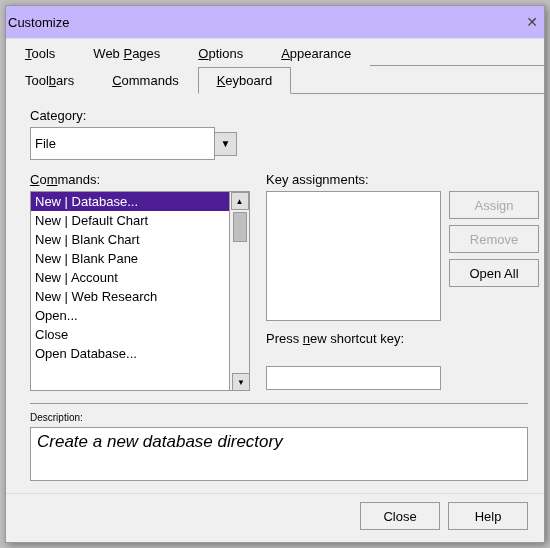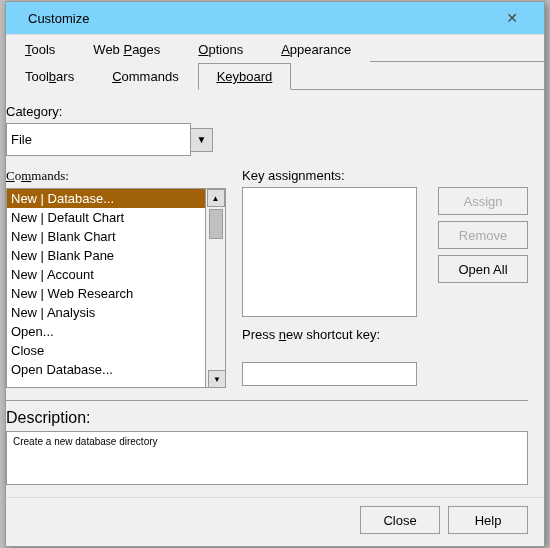--- a/index.html
+++ b/index.html
@@ -20,25 +20,25 @@
     }
 
     .window {
       width: 540px;
       background: #f0f0f0;
       border: 1px solid #999;
       box-shadow: 2px 2px 8px rgba(0,0,0,0.4);
     }
 
     .title-bar {
-      background: #7dd3fc;
+      background: #c4b5fd;
       display: flex;
       justify-content: space-between;
       align-items: center;
-      padding: 6px 22px;
+      padding: 6px 2px;
       border-bottom: 1px solid #ddd;
     }
 
     .title-bar-text {
       font-size: 13px;
       font-weight: normal;
       color: #000;
     }
 
     .close-btn {
@@ -72,30 +72,29 @@
       text-decoration: none;
       position: relative;
       bottom: -1px;
     }
 
     .tab.active {
       background: #f0f0f0;
       border: 1px solid #999;
       border-bottom: 1px solid #f0f0f0;
       z-index: 1;
-      text-decoration: underline;
     }
 
     .tab u {
       text-decoration: underline;
     }
 
     
     .content {
-      padding: 14px 16px 12px 0;
+      padding: 14px 16px 12px 24px;
     }
 
     .category-label {
       font-size: 13px;
       margin-bottom: 4px;
       color: #000;
     }
 
     .category-select-wrap {
       display: flex;
@@ -133,21 +132,20 @@
     }
 
     
     .commands-section {
       flex: 0 0 220px;
     }
 
     .commands-label {
       font-size: 13px;
       margin-bottom: 4px;
-      font-family: Liberation Serif, serif;
     }
 
     .commands-label u {
       text-decoration: underline;
     }
 
     .commands-list-wrap {
       display: flex;
       position: relative;
       width: 220px;
@@ -164,21 +162,21 @@
       font-size: 13px;
     }
 
     .commands-list li {
       padding: 2px 4px;
       white-space: nowrap;
       cursor: default;
     }
 
     .commands-list li.selected {
-      background: #a16207;
+      background: #4c1d95;
       color: #fff;
     }
 
     .scrollbar-area {
       width: 20px;
       border: 1px solid #999;
       border-left: none;
       background: #f0f0f0;
       display: flex;
       flex-direction: column;
@@ -278,34 +276,35 @@
     }
 
     
     .description-section {
       margin-top: 12px;
       border-top: 1px solid #999;
       padding-top: 8px;
     }
 
     .description-label {
-      font-size: 16px;
+      font-size: 10px;
       margin-bottom: 4px;
     }
 
     .description-text-area {
       width: 100%;
       height: 54px;
       background: #fff;
       border: 1px solid #999;
       padding: 4px 6px;
-      font-size: 10px;
+      font-size: 17px;
       color: #000;
       overflow: auto;
       word-break: break-word;
+      font-style: italic;
     }
 
     
     .footer {
       display: flex;
       justify-content: flex-end;
       padding: 8px 16px 12px 16px;
       gap: 8px;
       border-top: 1px solid #ddd;
       background: #f0f0f0;
@@ -358,21 +357,20 @@
       <div class="commands-section">
         <div class="commands-label"><u>C</u>o<u>m</u>mands:</div>
         <div class="commands-list-wrap">
           <ul class="commands-list">
             <li class="selected">New | Database...</li>
             <li>New | Default Chart</li>
             <li>New | Blank Chart</li>
             <li>New | Blank Pane</li>
             <li>New | Account</li>
             <li>New | Web Research</li>
-            <li>New | Analysis</li>
             <li>Open...</li>
             <li>Close</li>
             <li>Open Database...</li>
           </ul>
           <div class="scrollbar-area">
             <div class="scroll-up">▲</div>
             <div class="scroll-thumb"></div>
             <div class="scroll-down" style="position:absolute; bottom:0; right:0;">▼</div>
           </div>
         </div>

